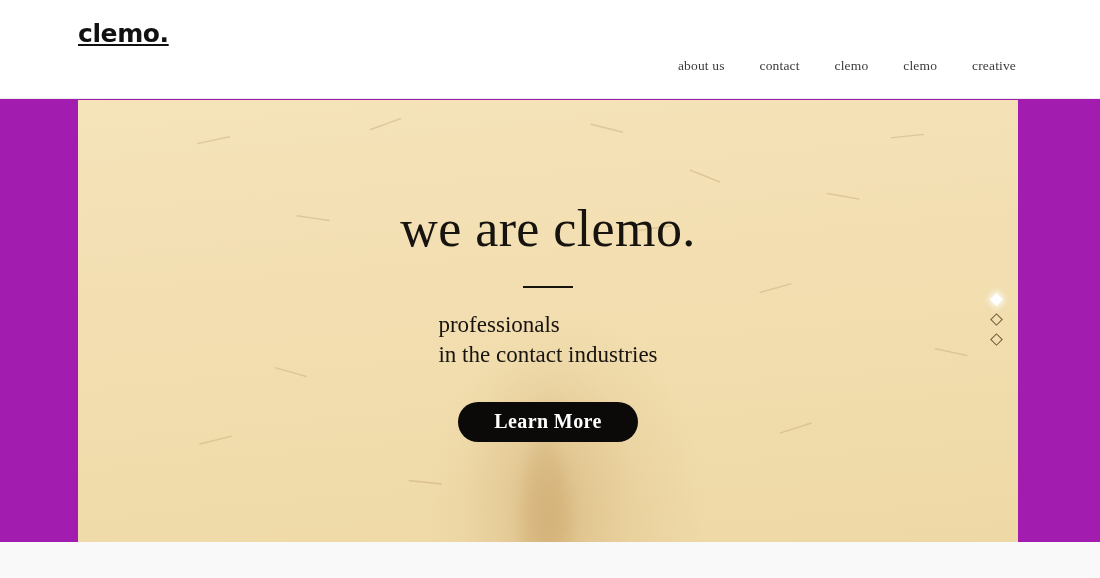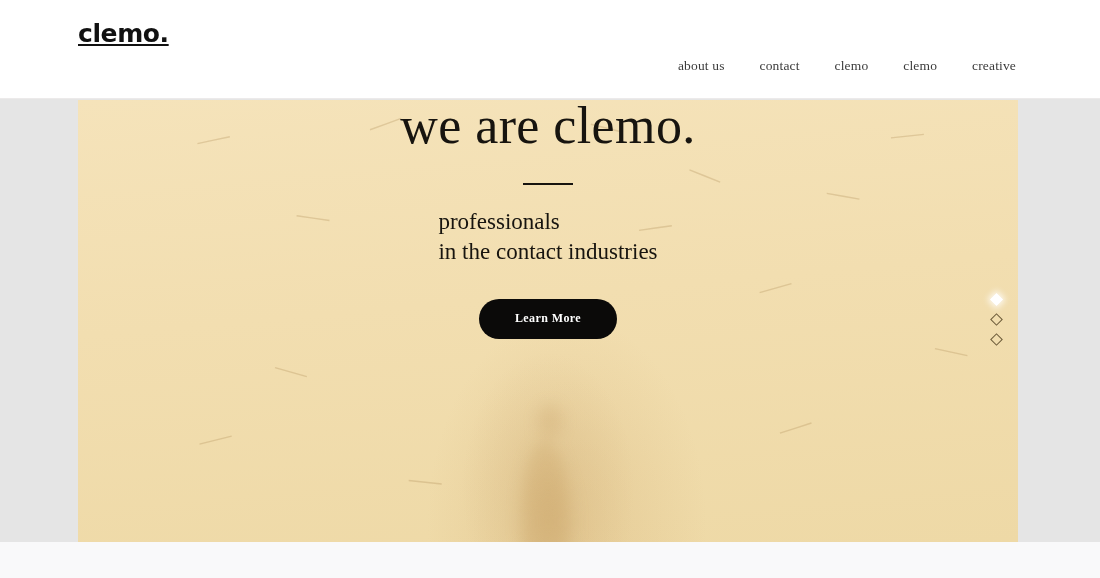--- a/index.html
+++ b/index.html
@@ -2,21 +2,21 @@
 <html><head>
 <meta charset="utf-8">
 <style>
   * { margin:0; padding:0; box-sizing:border-box; }
   html, body {
     width:1100px; height:578px;
     background:#ffffff;
     font-family:"Liberation Sans", sans-serif;
     overflow:hidden;
   }
-  .page { position:relative; width:1100px; height:568px; background:#e5e5e5; }
+  .page { position:relative; width:1100px; height:568px; background:#a21caf; }
 
   
   .header {
     position:absolute; top:0; left:0;
     width:1100px; height:99px;
     background:#ffffff;
     border-bottom:1px solid #eceaea;
     display:flex; align-items:flex-start;
   }
   .logo {
@@ -88,20 +88,21 @@
     line-height:1;
     font-family:"DejaVu Sans", sans-serif;
     user-select:none;
   }
   .bird::before { content:"\2E3A"; }
 
   .hero-inner {
     position:absolute; inset:0;
     display:flex; flex-direction:column;
     align-items:center; justify-content:flex-start;
+    padding-top:103px;
   }
   .hero-title {
     font-family:"Liberation Serif", serif;
     font-size:52px;
     font-weight:400;
     color:#17140f;
     line-height:1;
     letter-spacing:0.4px;
     white-space:nowrap;
   }
@@ -120,21 +121,21 @@
   }
   .hero-btn {
     margin-top:32px;
     background:#0b0a09;
     color:#ffffff;
     border:none;
     border-radius:30px;
     padding:0 36px;
     height:40px;
     font-family:"Liberation Serif", serif;
-    font-size:12px;
+    font-size:20px;
     font-weight:700;
     letter-spacing:0.4px;
     cursor:pointer;
     white-space:nowrap;
   }
 
   
   .dots {
     position:absolute;
     right:17px; top:195px;

